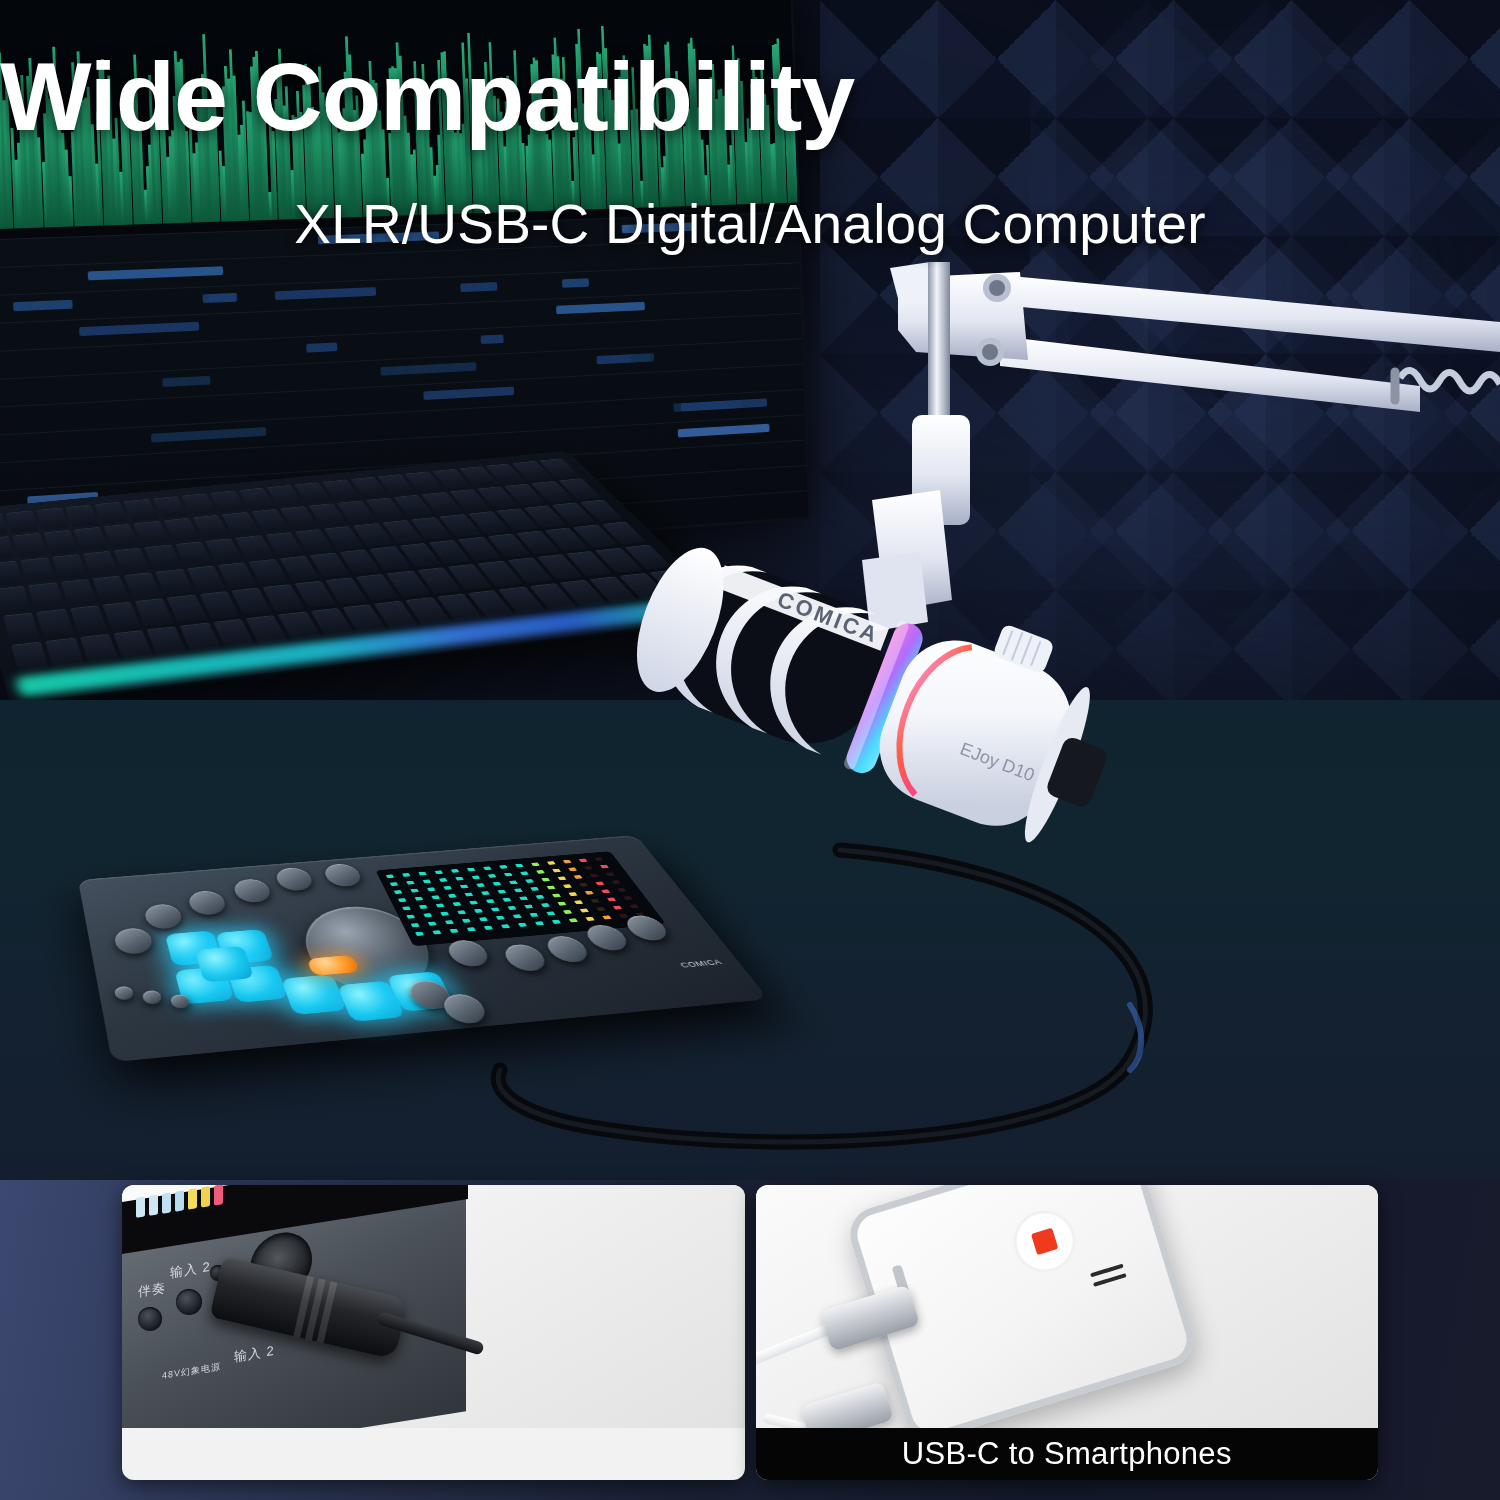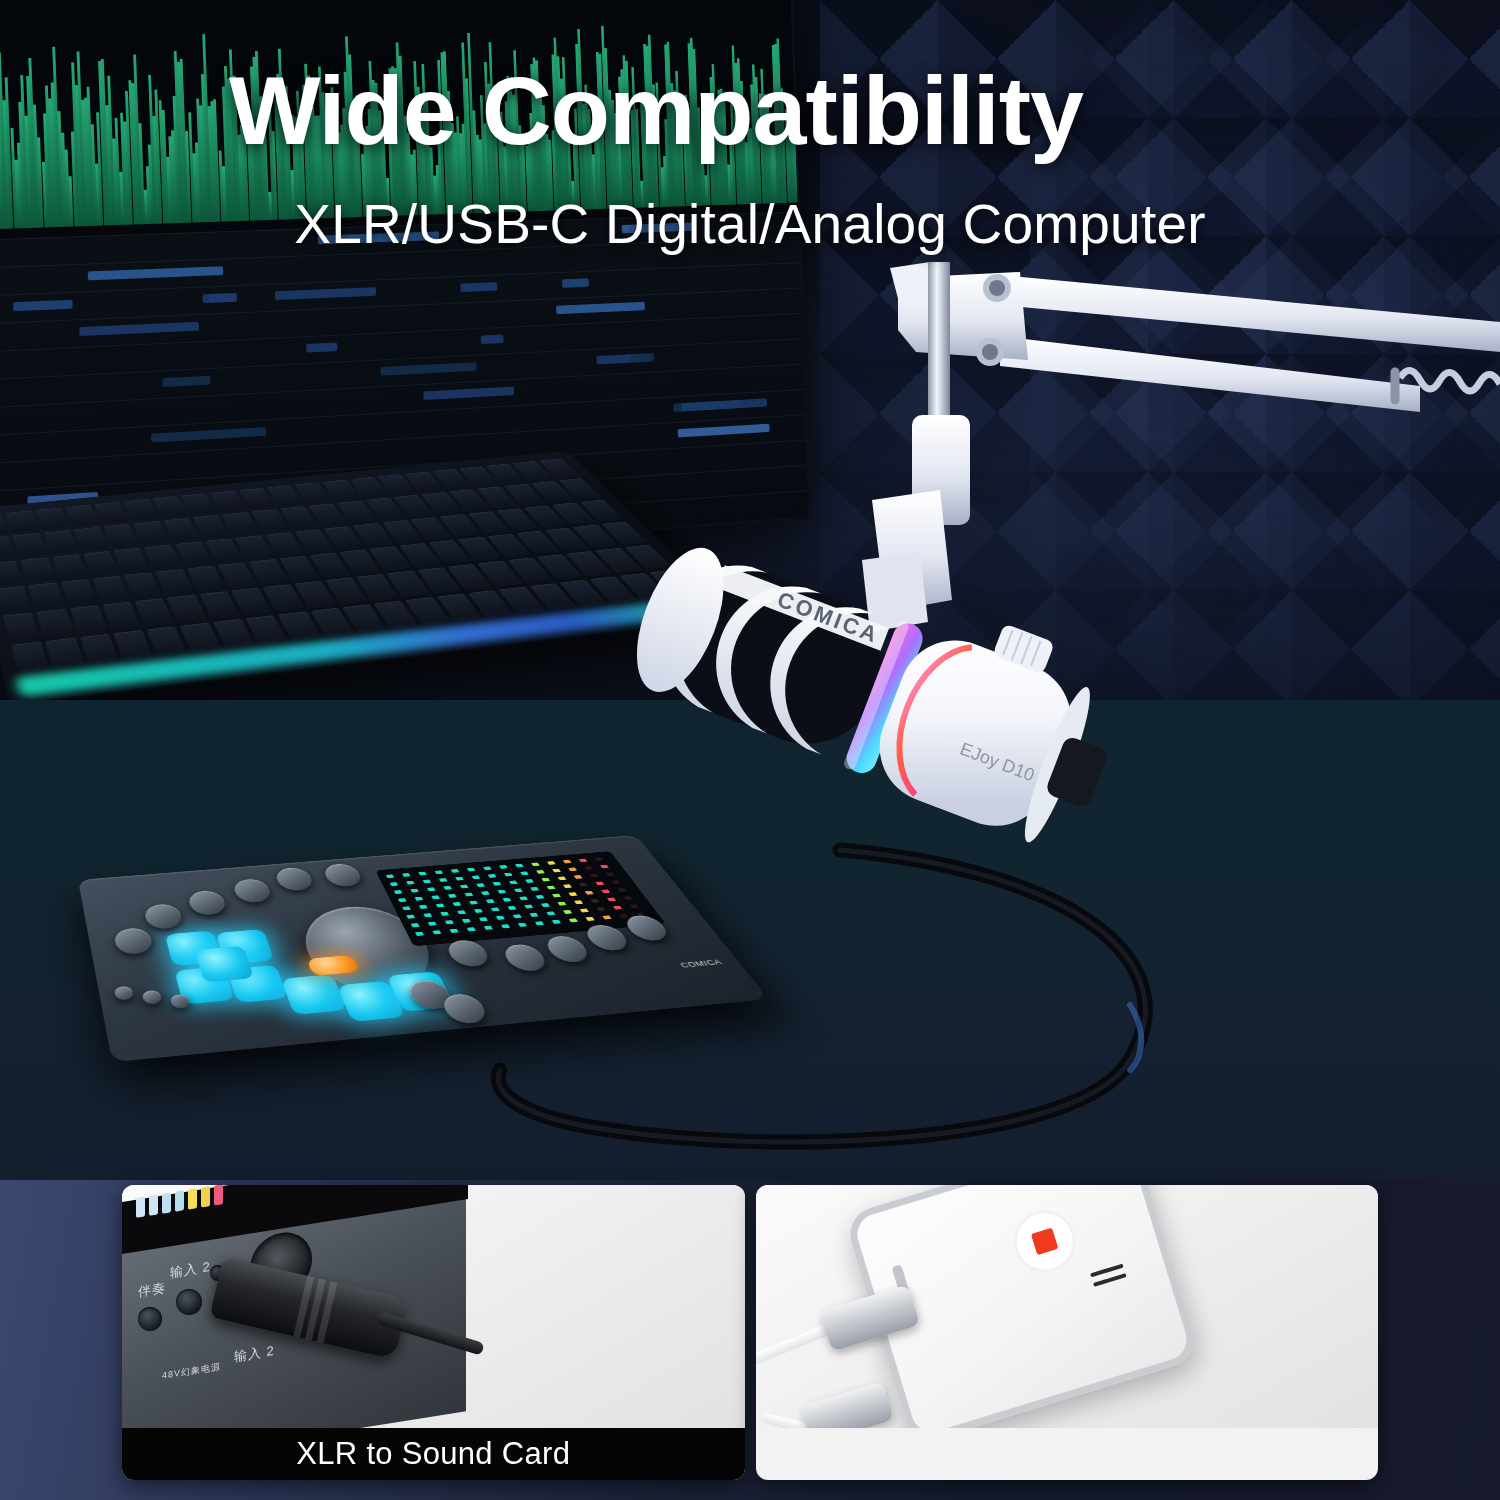--- a/index.html
+++ b/index.html
@@ -102,21 +102,21 @@
   
   .cable { position:absolute; left:430px; top:830px; width:820px; height:360px; }
 
   
   .boom { position:absolute; left:0; top:0; width:1500px; height:700px; }
 
   
   .mic-wrap { position:absolute; left:612px; top:520px; width:500px; height:380px; }
 
   
-  .headline { position:absolute; left:0; top:62px; width:1312px; text-align:center;
+  .headline { position:absolute; left:0; top:48px; width:1312px; text-align:left;
               color:#fff; font-size:97px; font-weight:700; letter-spacing:-1px;
               line-height:1.02; text-shadow:0 3px 16px rgba(0,0,0,.85); }
   .subhead { position:absolute; left:0; top:192px; width:1500px; text-align:center;
               color:#fff; font-size:55px; font-weight:400; letter-spacing:.2px;
               text-shadow:0 2px 12px rgba(0,0,0,.9); }
 
   
   .strip { position:absolute; left:0; top:1180px; width:1500px; height:320px;
            background:linear-gradient(100deg,#3c4870 0%, #2d3758 18%, #1c2338 45%, #141a2c 70%, #171b2c 100%); }
   .panels { position:absolute; left:122px; top:1185px; width:1256px; height:295px;
@@ -945,34 +945,34 @@
         <div class="jack" style="left:16px; top:122px; width:24px; height:24px;"></div>
         <div class="jack" style="left:54px; top:104px; width:26px; height:26px;"></div>
         <div class="jack" style="left:88px; top:80px; width:16px; height:16px;"></div>
         <div class="xlr-socket"></div>
         <div class="xlr-plug">
           <div class="xlr-ring" style="left:86px;"></div>
           <div class="xlr-ring" style="left:98px;"></div>
           <div class="xlr-ring" style="left:110px;"></div>
         </div>
       </div>
-      <div class="caption">XLR to Sound Card</div>
     </div>
 
     <div class="panel">
       <div class="panel-img">
         <div class="phone">
           <div class="rec">
               <i></i>
             </div>
           <div style="position:absolute;left:212px;top:120px;width:34px;height:4px;background:#2b2b2b;border-radius:2px;"></div>
           <div style="position:absolute;left:212px;top:130px;width:34px;height:4px;background:#2b2b2b;border-radius:2px;"></div>
           <div style="position:absolute;left:24px;top:56px;width:10px;height:44px;background:#c2c6cc;border-radius:4px;"></div>
         </div>
         <div class="wcable" style="left:-30px;top:150px;width:150px;height:11px;transform:rotate(-22deg);"></div>
         <div class="usbc-plug"></div>
         <div class="wcable" style="left:6px;top:236px;width:70px;height:10px;transform:rotate(14deg);"></div>
         <div class="usbc-plug2"></div>
       </div>
+      <div class="caption">USB-C to Smartphones</div>
     </div>
 
   </div>
 </div>
 
 </body></html>

